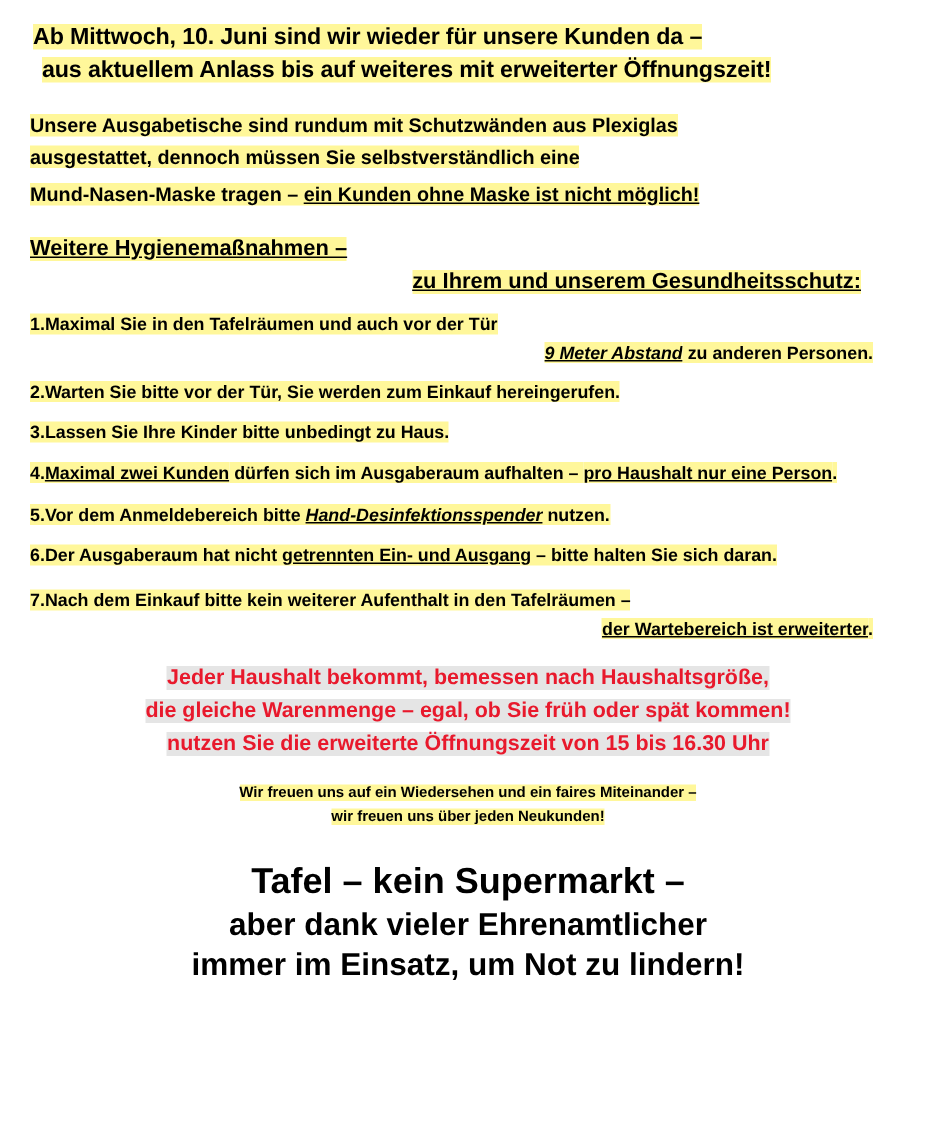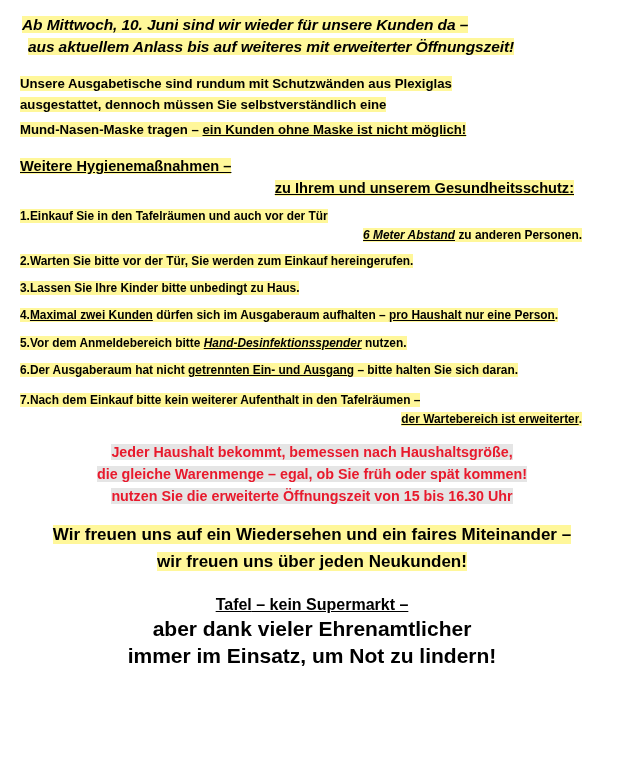--- a/index.html
+++ b/index.html
@@ -30,21 +30,21 @@
   .u { text-decoration: underline; }
   .i { font-style: italic; }
 
   
   .headline {
     font-size: 15.5px;
     font-weight: bold;
     line-height: 1.45;
     letter-spacing: -0.1px;
   }
-  .headline .line { display: block; font-style: italic; }
+  .headline .line { display: block; }
   .headline .line1 { margin-left: 2px; }
   .headline .line2 { margin-left: 8px; }
 
   
   .intro {
     margin-top: 14px;
     font-size: 13.2px;
     font-weight: bold;
     line-height: 1.62;
   }
@@ -88,36 +88,36 @@
     font-size: 14.3px;
     font-weight: bold;
     line-height: 1.55;
   }
   .blue-block .line { display: block; }
 
   
   .closing {
     margin-top: 14px;
     text-align: center;
-    font-size: 17px;
+    font-size: 10px;
     font-weight: bold;
     line-height: 1.6;
   }
   .closing .line { display: block; }
 
   
   .final {
     margin-top: 20px;
     text-align: center;
     font-size: 21px;
     font-weight: bold;
     line-height: 1.28;
   }
   .final .line { display: block; }
-  .final .l1 { font-size: 16px; text-decoration: underline; }
+  .final .l1 { font-size: 24px; }
 </style>
 </head>
 <body>
 
 <div class="page">
 
   <div class="headline">
     <span class="line line1"><span class="hl">Ab Mittwoch, 10. Juni</span><span class="hl"> sind wir wieder für unsere Kunden da –</span></span>
     <span class="line line2"><span class="hl">aus aktuellem Anlass  bis auf weiteres </span><span class="hl">mit erweiterter Öffnungszeit!</span></span>
   </div>
@@ -129,22 +129,22 @@
   </div>
 
   <div class="section-head">
     <span class="l1"><span class="hl u">Weitere Hygienemaßnahmen –</span></span>
     <span class="l2"><span class="hl u">zu Ihrem und unserem Gesundheitsschutz:</span></span>
   </div>
 
   <div class="rules">
 
     <div class="rule r1">
-      <span class="hl">1.</span><span class="hl">Einkauf Sie in den Tafelräumen und auch vor der Tür</span>
-      <span class="second"><span class="hl u i">6 Meter Abstand</span><span class="hl"> zu anderen Personen.</span></span>
+      <span class="hl">1.</span><span class="hl">Maximal Sie in den Tafelräumen und auch vor der Tür</span>
+      <span class="second"><span class="hl u i">9 Meter Abstand</span><span class="hl"> zu anderen Personen.</span></span>
     </div>
 
     <div class="rule">
       <span class="hl">2.</span><span class="hl">Warten Sie bitte vor der Tür, Sie werden zum Einkauf hereingerufen.</span>
     </div>
 
     <div class="rule">
       <span class="hl">3.</span><span class="hl">Lassen Sie Ihre Kinder bitte unbedingt zu Haus.</span>
     </div>
 

